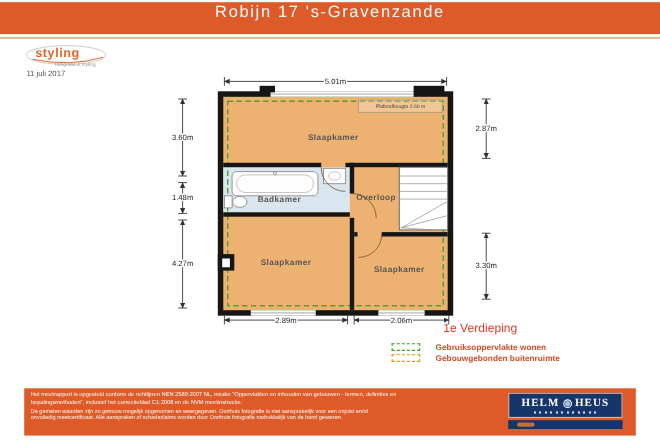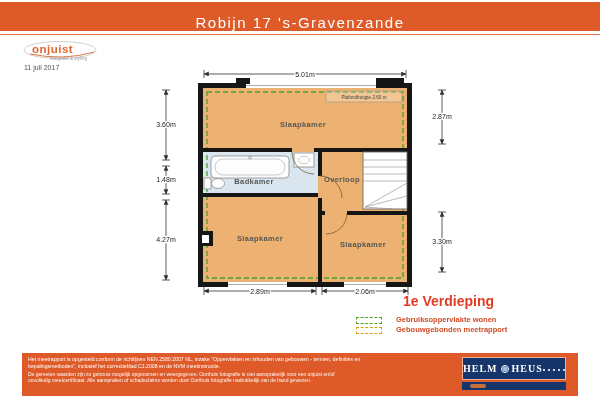--- a/index.html
+++ b/index.html
@@ -1,44 +1,44 @@
 <!DOCTYPE html>
 <html><head>
 <meta charset="utf-8">
 <style>
   html,body{margin:0;padding:0;background:#fff}
   .page{position:relative;width:600px;height:400px;background:#fff;overflow:hidden;
         font-family:"Liberation Sans",sans-serif}
   .header{position:absolute;top:2px;left:0;right:0;height:29px;
-          display:flex;align-items:flex-end;justify-content:center;background:#de5a28}
+          display:flex;align-items:flex-start;justify-content:center;background:#de5a28}
   .header-title{color:#fff;font-size:15px;letter-spacing:1.5px;font-weight:500}
   .header-rule{position:absolute;top:34px;left:0;right:0;height:1px;background:#e4764a}
   .logo{position:absolute;left:20px;top:40px;width:86px;height:22px}
   .logo svg{position:absolute;inset:0}
   .logo-text{position:absolute;left:12px;top:3px;font-size:11.5px;font-weight:bold;
              color:#e0662e;letter-spacing:.5px}
   .logo-tagline{position:absolute;left:30px;top:16px;font-size:4.5px;color:#999;white-space:nowrap}
   .date{position:absolute;left:24px;top:64px;font-size:7px;color:#555}
   .plan-svg{position:absolute;inset:0;width:600px;height:400px}
   .room{font:bold 7.5px "Liberation Sans",sans-serif;fill:#555;letter-spacing:.4px;text-anchor:middle}
   .dim{font:7px "Liberation Sans",sans-serif;fill:#222;text-anchor:middle;
        paint-order:stroke;stroke:#fff;stroke-width:2.5px;stroke-linejoin:round}
   .note{font:4.6px "Liberation Sans",sans-serif;fill:#444;text-anchor:middle}
   .legend{position:absolute;left:356px;top:293px;width:232px}
-  .legend-title{font-size:14px;font-weight:bold;color:#e23b25;margin:0 0 5px 47px}
-  .legend-row{display:flex;align-items:flex-end;height:10px}
+  .legend-title{font-size:11px;font-weight:normal;color:#e23b25;margin:0 0 5px 47px}
+  .legend-row{display:flex;align-items:center;height:10px}
   .legend-swatch{width:24px;height:5px;border:1.5px dashed #000;margin-right:14px;flex:none}
   .legend-label{font-size:7.5px;font-weight:bold;color:#d14b26;white-space:nowrap}
   .footer{position:absolute;left:22px;top:353px;width:556px;height:43px;box-sizing:border-box;
           padding:3px 6px;background:#de5a28;color:#fff}
   .footer-p1{font-size:5.2px;line-height:1.25;width:345px;margin:0 0 2px}
   .footer-p2{font-size:5px;line-height:1.2;width:330px;margin:0;opacity:.95}
   .agency{position:absolute;right:12px;top:4px;width:104px}
   .agency-box{height:23px;background:#16356b;border:1px solid #f0b294;box-sizing:border-box;
-              display:flex;flex-direction:row;align-items:center;justify-content:center}
+              display:flex;flex-direction:column;align-items:center;justify-content:center}
   .agency-name{display:flex;align-items:center;gap:3px;font-family:"Liberation Serif",serif;
                font-weight:bold;color:#fff;font-size:10px;letter-spacing:1px}
   .agency-emblem{width:8px;height:8px;border-radius:50%;border:1px solid #fff;box-sizing:border-box;
                  background:radial-gradient(circle,#9fc0e8 0 2px,#16356b 3px)}
   .agency-sub{margin-top:2px;height:2px;width:58px;
               background:repeating-linear-gradient(90deg,#cfd9ea 0 2px,transparent 2px 5px)}
   .agency-strip{margin-top:2px;height:8px;background:#16356b;position:relative}
   .agency-strip-mark{position:absolute;left:8px;top:2px;width:16px;height:4px;
                      background:#e07a30;border-radius:2px;opacity:.85}
 </style>
@@ -50,21 +50,21 @@
   <div class="header" style="background-color: rgb(222, 90, 40);">
     <span class="header-title">Robijn 17 's-Gravenzande</span>
   </div>
   <div class="header-rule"></div>
 
   <div class="logo">
     <svg viewBox="0 0 86 22">
       <ellipse cx="40" cy="10" rx="36" ry="8.5" fill="none" stroke="#c4c4c4" stroke-width="0.8"></ellipse>
       <path d="M 10,14 Q 44,21 74,12" fill="none" stroke="#e0662e" stroke-width="0.9"></path>
     </svg>
-    <span class="logo-text">onjuist</span>
+    <span class="logo-text">styling</span>
     <span class="logo-tagline">fotografie &amp; styling</span>
   </div>
   <div class="date">11 juli 2017</div>
 
   <svg class="plan-svg" viewBox="0 0 600 400">
     <defs>
       <marker id="arrA" markerWidth="8" markerHeight="8" refX="6" refY="3" orient="auto-start-reverse">
         <path d="M0,0 L6.5,3 L0,6 Z" fill="#333"></path>
       </marker>
     </defs>
@@ -163,21 +163,21 @@
   </svg>
 
   <div class="legend">
     <div class="legend-title">1e Verdieping</div>
     <div class="legend-row">
       <span class="legend-swatch" style="border-color: rgb(74, 163, 42);"></span>
       <span class="legend-label">Gebruiksoppervlakte wonen</span>
     </div>
     <div class="legend-row">
       <span class="legend-swatch" style="border-color: rgb(216, 160, 19);"></span>
-      <span class="legend-label">Gebouwgebonden meetrapport</span>
+      <span class="legend-label">Gebouwgebonden buitenruimte</span>
     </div>
   </div>
 
   <div class="footer" style="background-color: rgb(222, 90, 40);">
     <p class="footer-p1">Het meetrapport is opgesteld conform de richtlijnen NEN 2580:2007 NL, inzake "Oppervlakten en inhouden van gebouwen - termen, definities en bepalingsmethoden", inclusief het correctieblad C1:2008 en de NVM meetinstructie.</p>
     <p class="footer-p2">De gemeten waarden zijn zo getrouw mogelijk opgenomen en weergegeven. Oorthuis fotografie is niet aansprakelijk voor een onjuist en/of onvolledig meetcertificaat. Alle aanspraken of schadeclaims worden door Oorthuis fotografie nadrukkelijk van de hand gewezen.</p>
     <div class="agency">
       <div class="agency-box">
         <div class="agency-name">
           <span>HELM</span>

